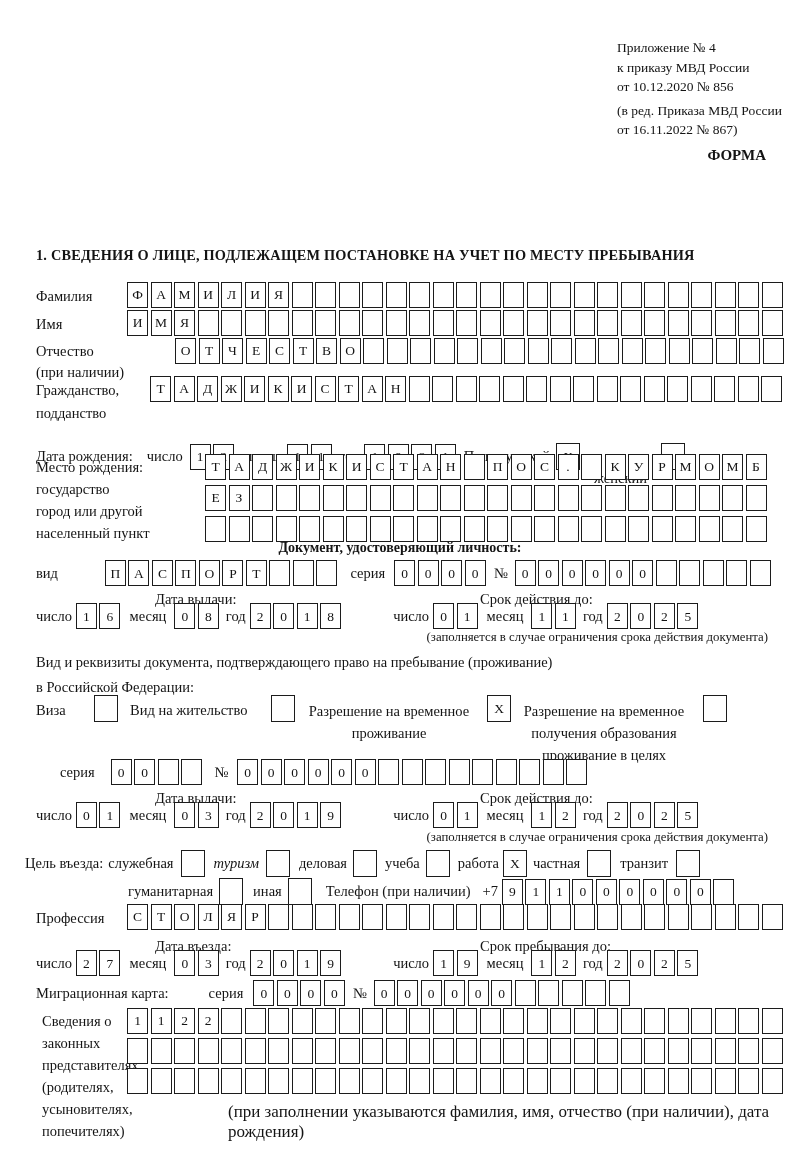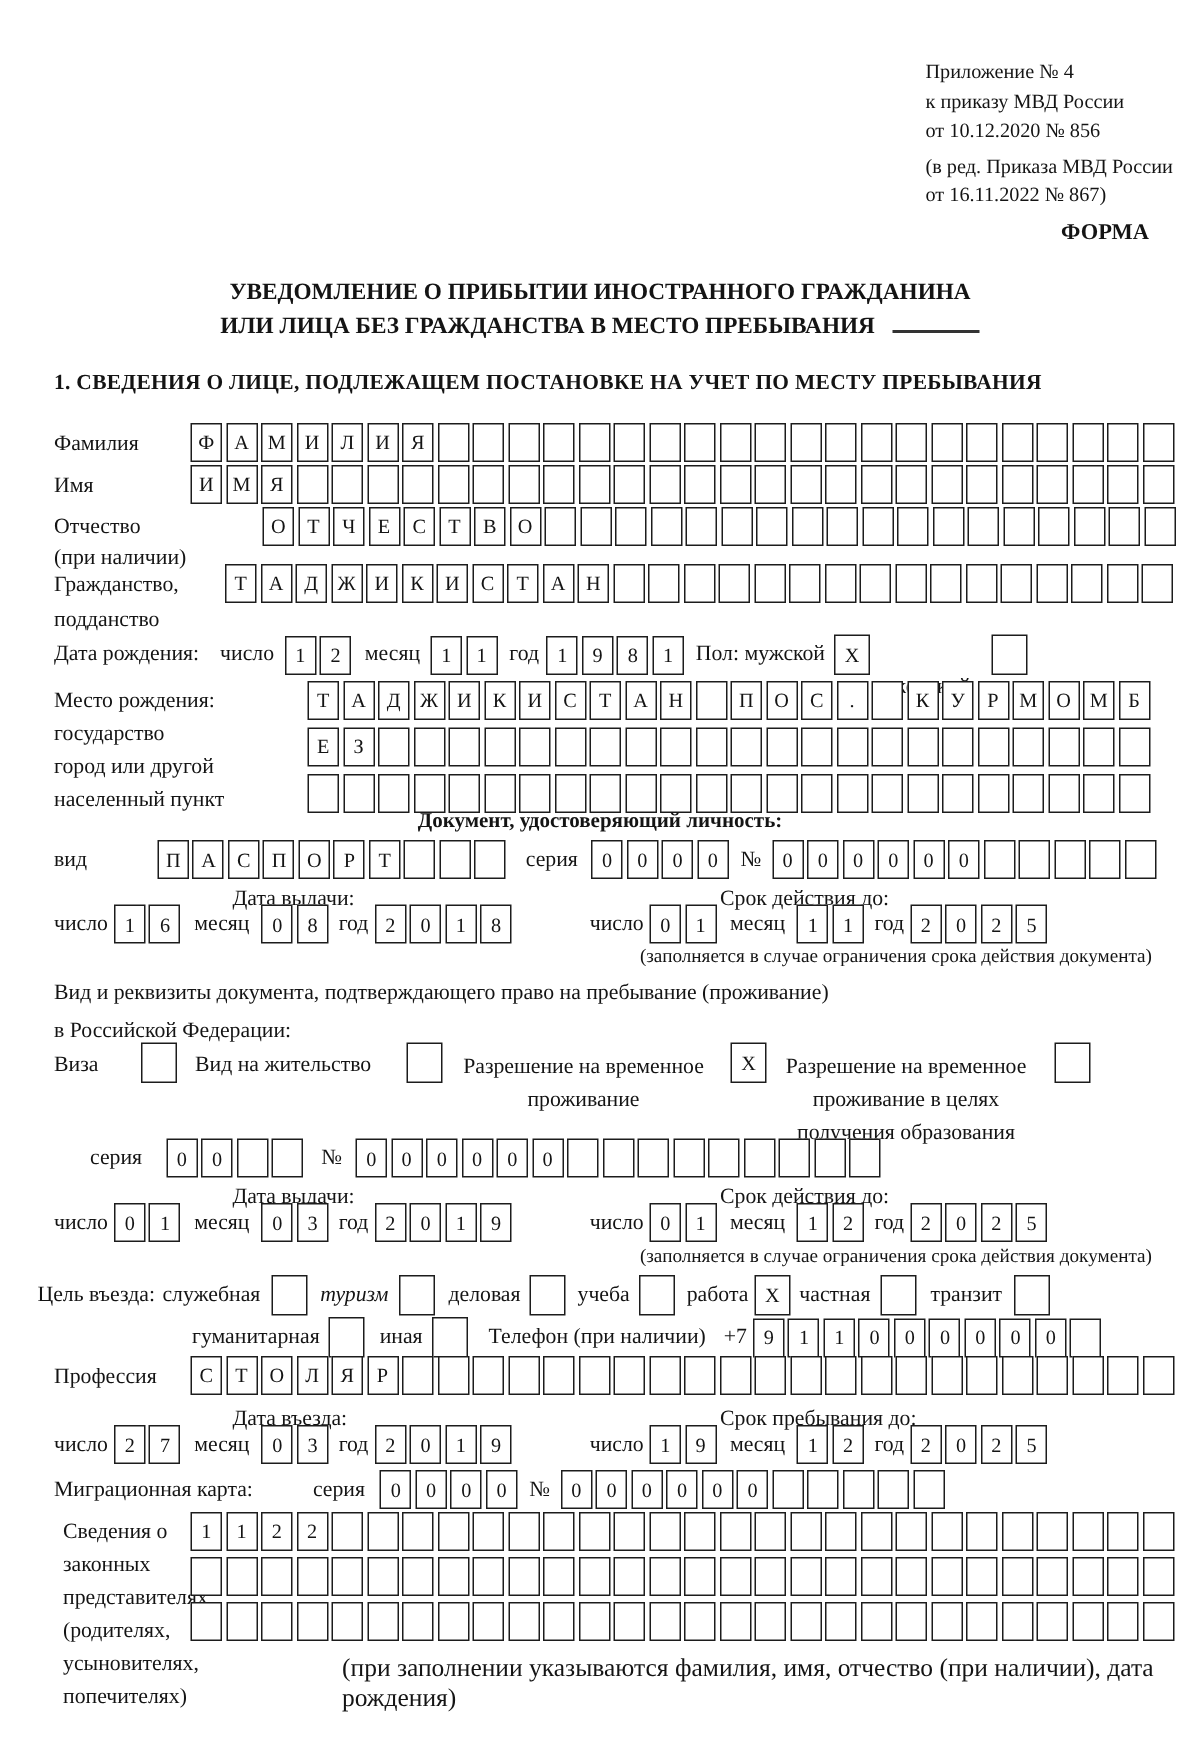--- a/index.html
+++ b/index.html
@@ -26,24 +26,20 @@
   <div class="abs" style="left:617px;top:38px;font-size:13.5px;line-height:19.5px;">
     <div>Приложение № 4</div>
     <div>к приказу МВД России</div>
     <div>от 10.12.2020 № 856</div>
     <div style="margin-top:4px;">(в ред. Приказа МВД России</div>
     <div>от 16.11.2022 № 867)</div>
   </div>
 
   <div class="abs b" style="right:34px;top:147px;font-size:15px;">ФОРМА</div>
 
-  <div class="abs b center" style="left:0;top:183px;width:800px;font-size:15.5px;line-height:23px;">
-    <div>УВЕДОМЛЕНИЕ О ПРИБЫТИИ ИНОСТРАННОГО ГРАЖДАНИНА</div>
-    <div><span>ИЛИ ЛИЦА БЕЗ ГРАЖДАНСТВА В МЕСТО ПРЕБЫВАНИЯ</span><span class="blank-line"></span></div>
-  </div>
 
   <div class="abs b" style="left:36px;top:247px;font-size:14.3px;letter-spacing:0.2px;">1. СВЕДЕНИЯ О ЛИЦЕ, ПОДЛЕЖАЩЕМ ПОСТАНОВКЕ НА УЧЕТ ПО МЕСТУ ПРЕБЫВАНИЯ</div>
 
   <span class="abs lbl" style="left:36px;top:286px;">Фамилия</span>
   <span class="cells abs" style="left:127px;top:282px;">
       <span class="cell">Ф</span>
       <span class="cell">А</span>
       <span class="cell">М</span>
       <span class="cell">И</span>
       <span class="cell">Л</span>
@@ -164,21 +160,21 @@
       <span class="cell"></span>
       <span class="cell"></span>
       <span class="cell"></span>
       <span class="cell"></span>
       <span class="cell"></span>
       <span class="cell"></span>
       <span class="cell"></span>
       <span class="cell"></span>
     </span>
 
-  <div class="row lbl" style="left:36px;top:404px;justify-content:flex-end;">
+  <div class="row lbl" style="left:36px;top:424px;justify-content:flex-end;">
     <span>Дата рождения:</span>
     <span style="margin-left:14px;">число</span>
     <span class="cells" style="margin-left:7px;">
         <span class="cell">1</span>
         <span class="cell">2</span>
       </span>
     <span style="margin-left:9px;">месяц</span>
     <span class="cells" style="margin-left:7px;">
         <span class="cell">1</span>
         <span class="cell">1</span>
@@ -372,22 +368,22 @@
   <span class="cell cb abs" style="left:271px;top:695px;"></span>
 
   <div class="abs lbl center" style="left:300px;top:700px;width:178px;line-height:22px;">
     <div>Разрешение на временное</div>
     <div>проживание</div>
   </div>
   <span class="cell cb abs" style="left:487px;top:695px;">X</span>
 
   <div class="abs lbl center" style="left:513px;top:700px;width:182px;line-height:22px;">
     <div>Разрешение на временное</div>
+    <div>получения образования</div>
     <div>проживание в целях</div>
-    <div>получения образования</div>
   </div>
   <span class="cell cb abs" style="left:703px;top:695px;"></span>
 
   <div class="row lbl" style="left:60px;top:759px;">
     <span>серия</span>
     <span class="cells" style="margin-left:16px;">
         <span class="cell">0</span>
         <span class="cell">0</span>
         <span class="cell"></span>
         <span class="cell"></span>

